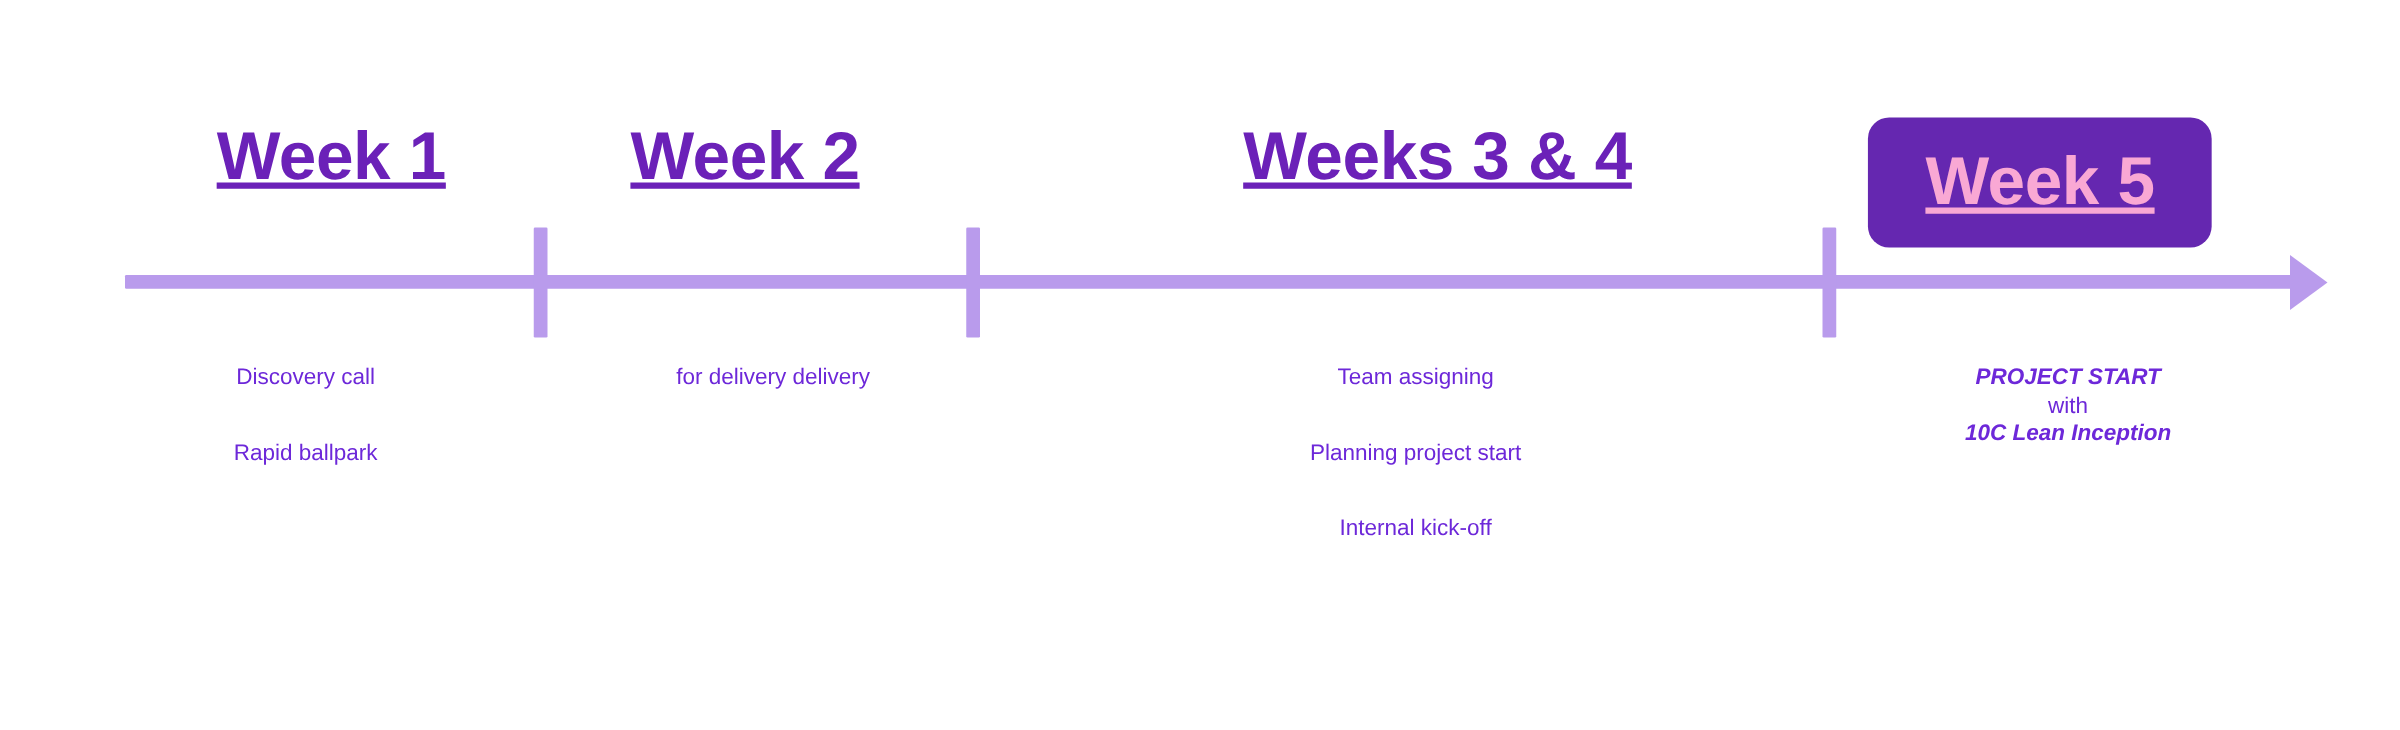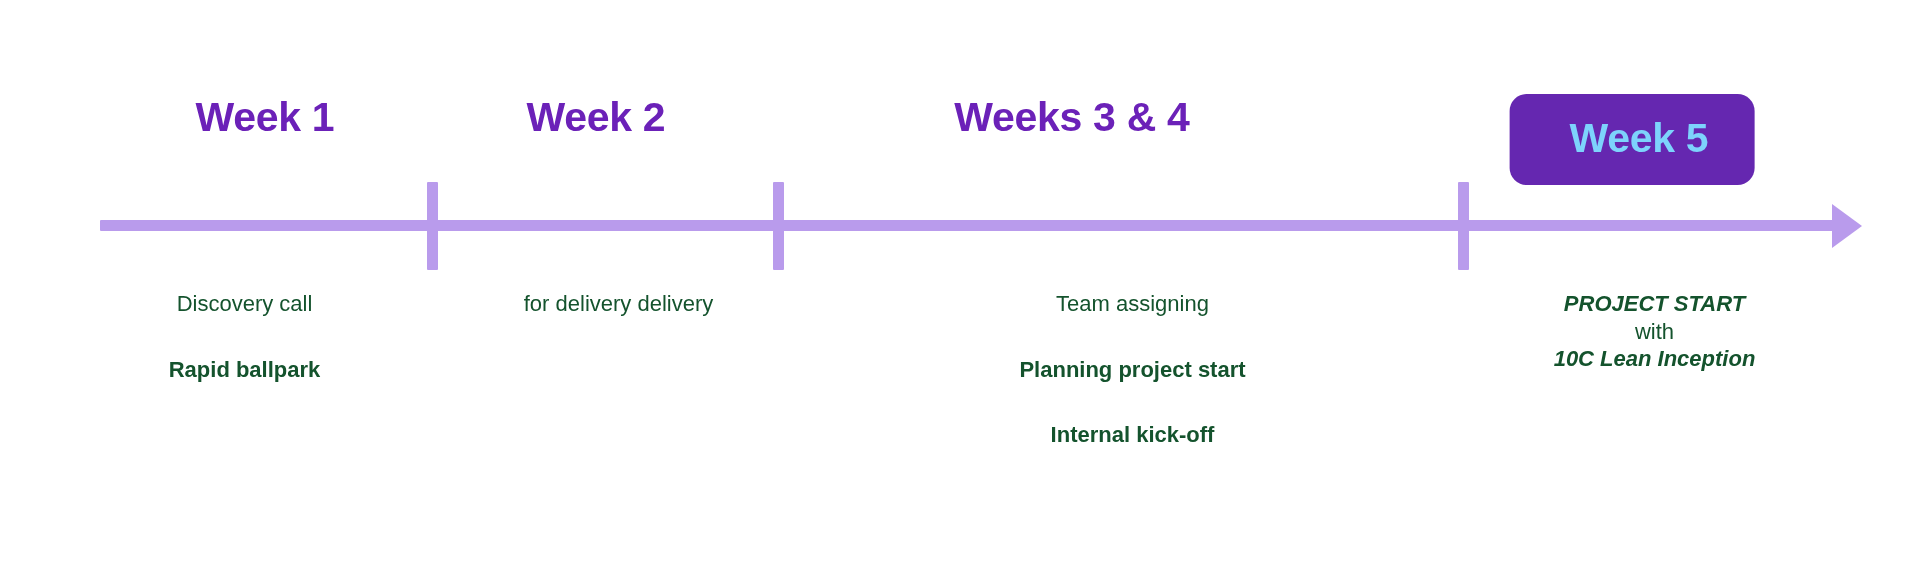--- a/index.html
+++ b/index.html
@@ -47,51 +47,51 @@
     width: 11px;
     height: 88px;
     background: var(--axis);
     border-radius: 1px;
   }
 
   
   .period-head {
     position: absolute;
     text-align: left;
-    font-size: 41px;
+    font-size: 54px;
     font-weight: bold;
     color: var(--brand);
     letter-spacing: -0.3px;
     white-space: nowrap;
     transform: translateX(-50%);
+    text-decoration: underline;
   }
   .period-head.badge {
-    color: #7dd3fc;
+    color: #f9a8d4;
     background: var(--brand-solid);
     border-radius: 17px;
-    padding: 24px 46px 26px 60px;
+    padding: 24px 46px 26px 46px;
     line-height: 1;
   }
 
   
   .item-col {
     position: absolute;
     transform: translateX(-50%);
     text-align: center;
     white-space: nowrap;
   }
   .item {
-    font-size: 22px;
-    color: #14532d;
+    font-size: 18px;
+    color: #6d28d9;
     line-height: 1.26;
     margin-left: 45px;
   }
   .item + .item {
     margin-top: 38px;
-    font-weight: bold;
   }
   .item .ln {
     display: block;
   }
   .item .ln.b {
     font-weight: bold;
     font-style: italic;
   }
 </style>
 </head>
@@ -101,21 +101,21 @@
 
   <div class="axis-line"></div>
   <div class="axis-arrow"></div>
 
   <div class="tick" style="left:427px"></div>
   <div class="tick" style="left:773px"></div>
   <div class="tick" style="left:1458px"></div>
 
   <div class="period-head" style="left:265px;  top:94px">Week 1</div>
   <div class="period-head" style="left:596px;  top:94px">Week 2</div>
-  <div class="period-head" style="left:1072px; top:94px">Weeks 3 &amp; 4</div>
+  <div class="period-head" style="left:1150px; top:94px">Weeks 3 &amp; 4</div>
   <div class="period-head badge" style="left:1632px; top:94px">Week 5</div>
 
   <div class="item-col" style="left:222px; top:290px">
     <div class="item">
       <span class="ln">Discovery call</span>
     </div>
     <div class="item">
       <span class="ln">Rapid ballpark</span>
     </div>
   </div>

